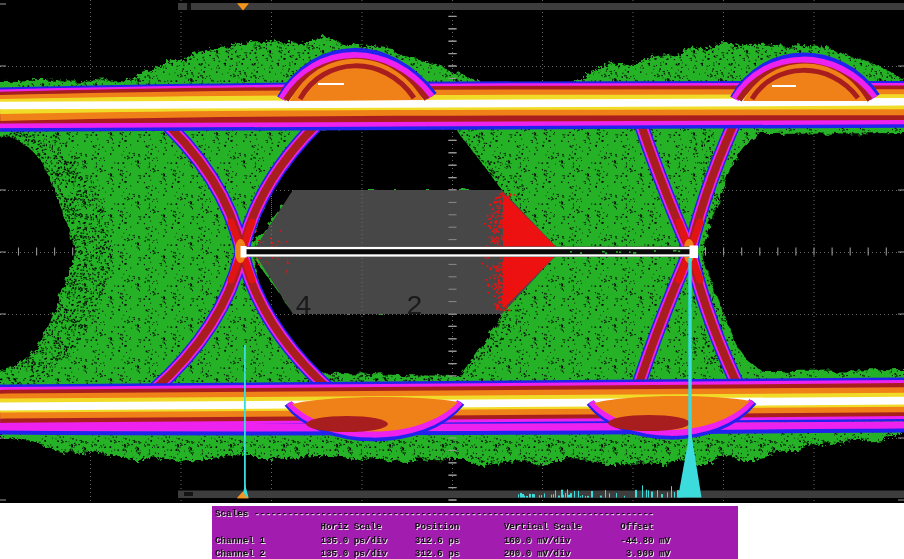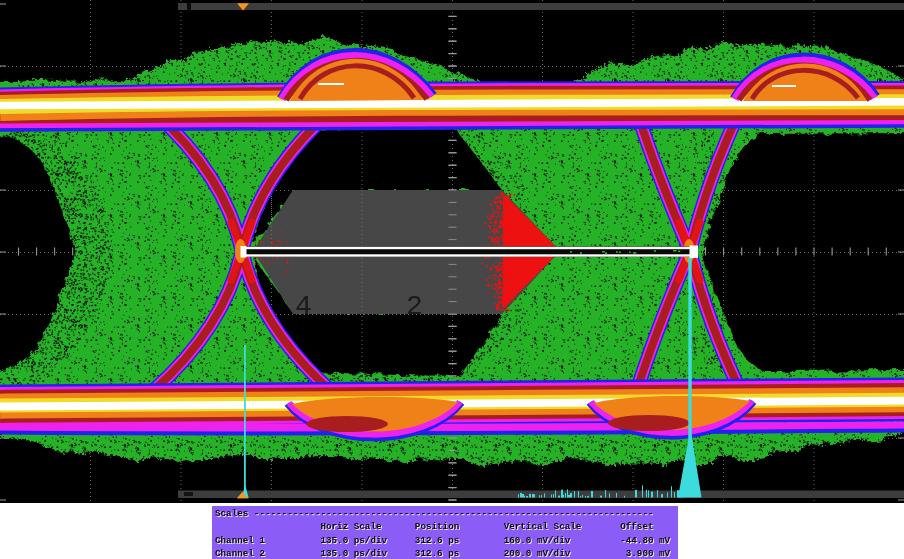--- a/index.html
+++ b/index.html
@@ -1,16 +1,16 @@
 <!DOCTYPE html>
 <html><head><meta charset="utf-8"><style>
 html,body{margin:0;padding:0;background:#fff;width:904px;height:559px;overflow:hidden}
 #wrap{position:relative;width:904px;height:559px;font-family:"Liberation Sans",sans-serif}
 #scope{position:absolute;left:0;top:0;width:904px;height:503px;background:#000}
-#panel{position:absolute;left:212px;top:506px;width:466px;height:53px;background:#8b5cf6}
+#panel{position:absolute;left:212px;top:506px;width:526px;height:53px;background:#a21caf}
 #panel pre{margin:0;padding:1px 0 0 3px;font-family:"Liberation Mono",monospace;font-size:9.25px;line-height:13.3px;color:#0b0b0b;text-shadow:1px 1px 0 rgba(255,255,255,0.85);font-weight:bold;letter-spacing:0}
 </style></head><body>
 <div id="wrap">
 <div id="scope"><svg width="904" height="503" viewBox="0 0 904 503">
 <defs>
  <filter id="fg" x="-6%" y="-6%" width="112%" height="112%">
   <feTurbulence type="fractalNoise" baseFrequency="0.045" numOctaves="2" seed="5" result="n1"></feTurbulence>
   <feDisplacementMap in="SourceGraphic" in2="n1" scale="15" result="d1"></feDisplacementMap>
   <feTurbulence type="fractalNoise" baseFrequency="0.35" numOctaves="2" seed="9" result="n2"></feTurbulence>
   <feDisplacementMap in="d1" in2="n2" scale="8"></feDisplacementMap>

